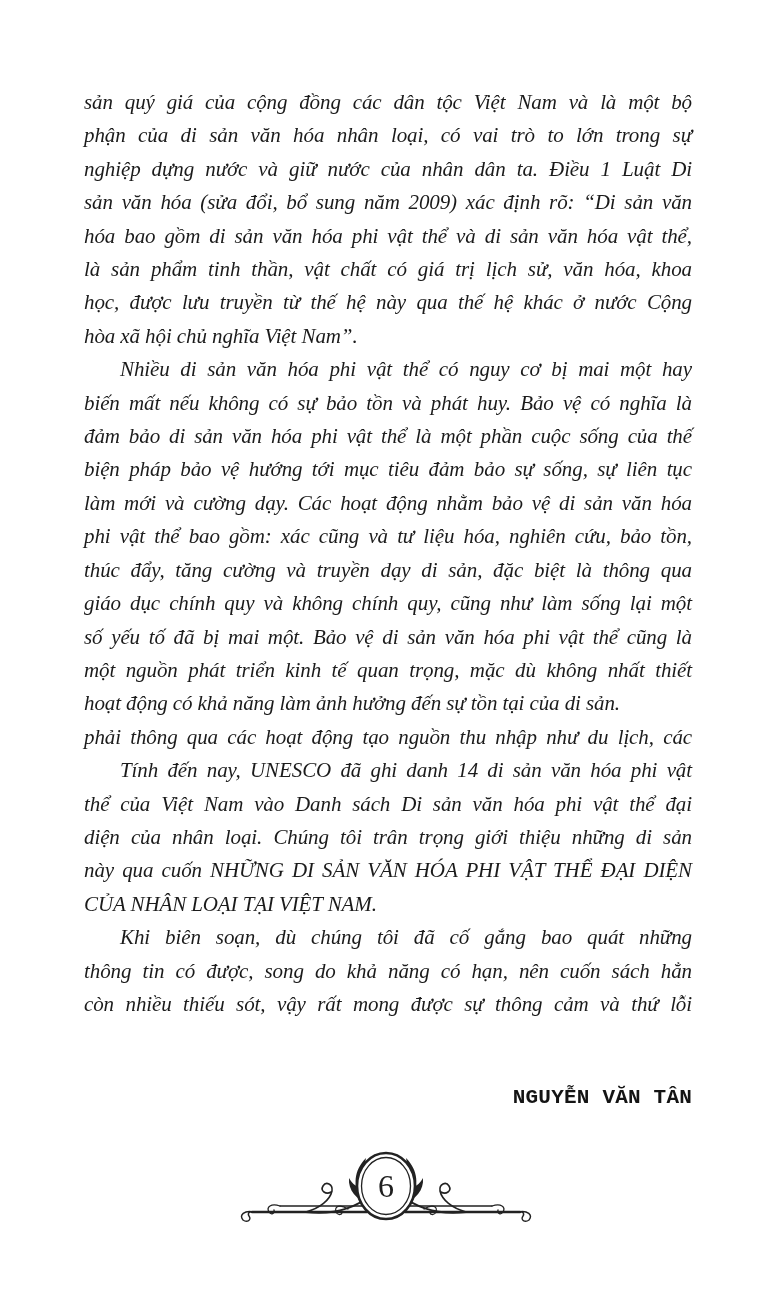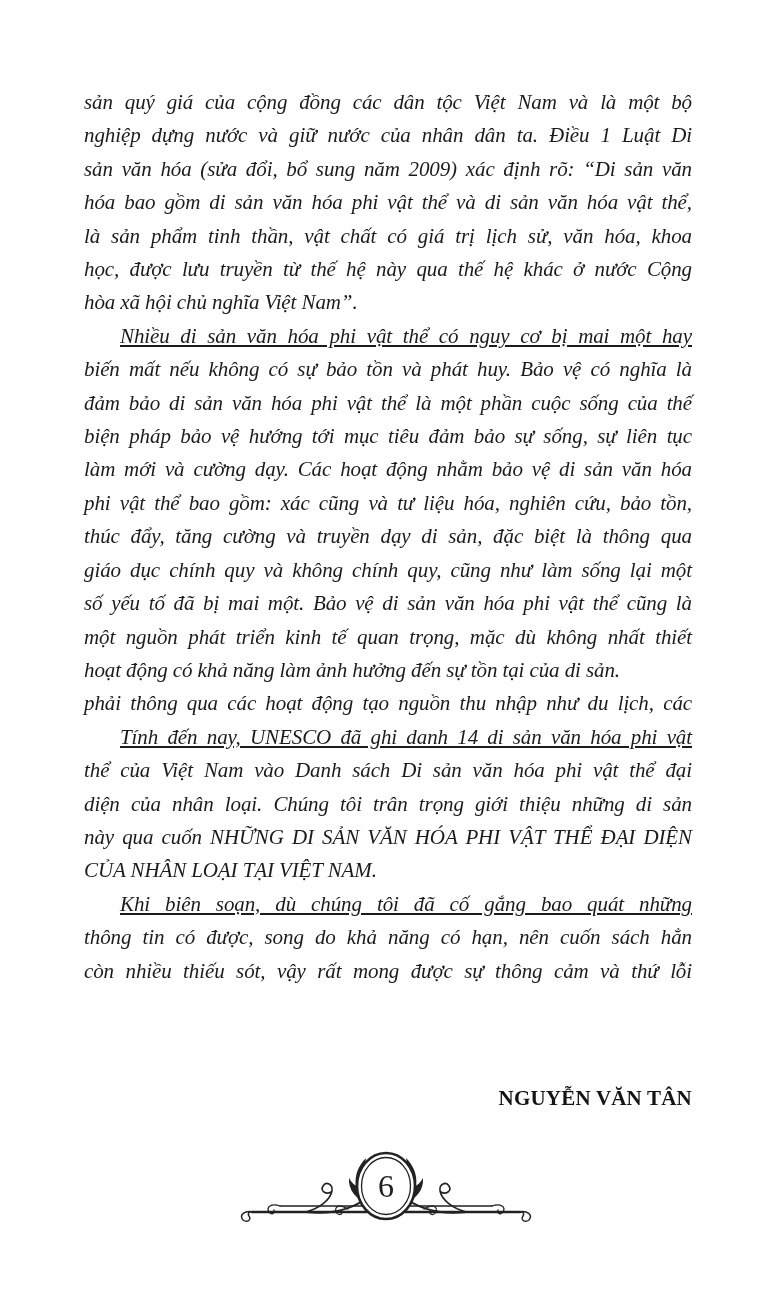--- a/index.html
+++ b/index.html
@@ -30,27 +30,26 @@
   .text-block .line {
     text-align: justify;
     text-align-last: justify;
     white-space: normal;
   }
   .text-block .line.last {
     text-align-last: left;
   }
   .text-block .line.indent {
     text-indent: 36px;
-    text-decoration: underline;
   }
   .signature {
     position: absolute;
     right: 80px;
     top: 1086px;
-    font-family: Liberation Serif, serif;
+    font-family: Liberation Mono, monospace;
     font-weight: 700;
     font-size: 21px;
     letter-spacing: 0.2px;
     color: #141414;
   }
   .ornament {
     position: absolute;
     left: 236px;
     top: 1146px;
     width: 300px;
@@ -63,20 +62,21 @@
     fill: #1f1f1f;
   }
 </style>
 </head>
 <body>
 
 <div class="page">
 
   <div class="text-block">
       <div class="line">sản quý giá của cộng đồng các dân tộc Việt Nam và là một bộ</div>
+      <div class="line">phận của di sản văn hóa nhân loại, có vai trò to lớn trong sự</div>
       <div class="line">nghiệp dựng nước và giữ nước của nhân dân ta. Điều 1 Luật Di</div>
       <div class="line">sản văn hóa (sửa đổi, bổ sung năm 2009) xác định rõ: “Di sản văn</div>
       <div class="line">hóa bao gồm di sản văn hóa phi vật thể và di sản văn hóa vật thể,</div>
       <div class="line">là sản phẩm tinh thần, vật chất có giá trị lịch sử, văn hóa, khoa</div>
       <div class="line">học, được lưu truyền từ thế hệ này qua thế hệ khác ở nước Cộng</div>
       <div class="line last">hòa xã hội chủ nghĩa Việt Nam”.</div>
       <div class="line indent">Nhiều di sản văn hóa phi vật thể có nguy cơ bị mai một hay</div>
       <div class="line">biến mất nếu không có sự bảo tồn và phát huy. Bảo vệ có nghĩa là</div>
       <div class="line">đảm bảo di sản văn hóa phi vật thể là một phần cuộc sống của thế</div>
       <div class="line">biện pháp bảo vệ hướng tới mục tiêu đảm bảo sự sống, sự liên tục</div>

